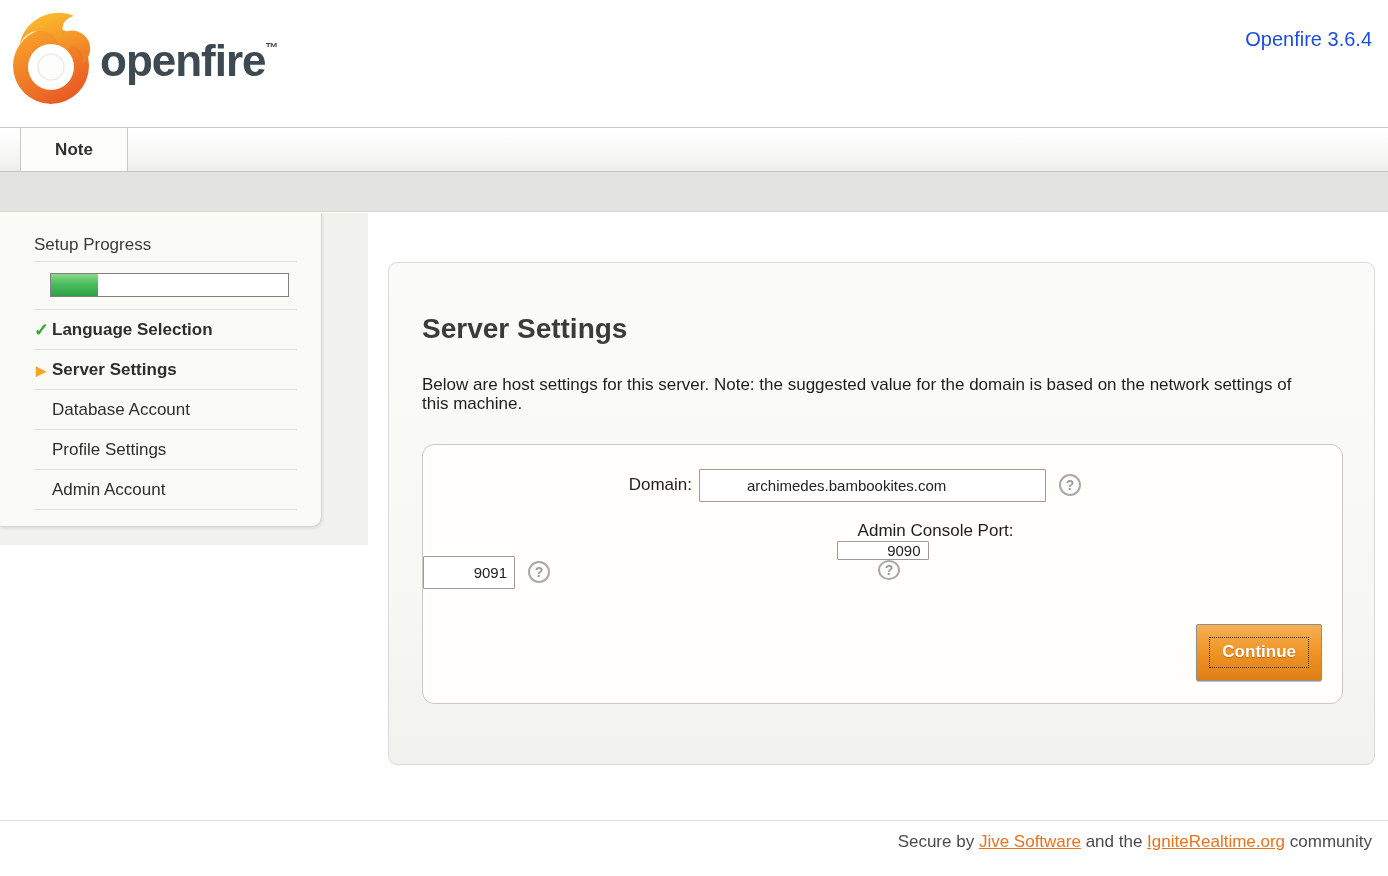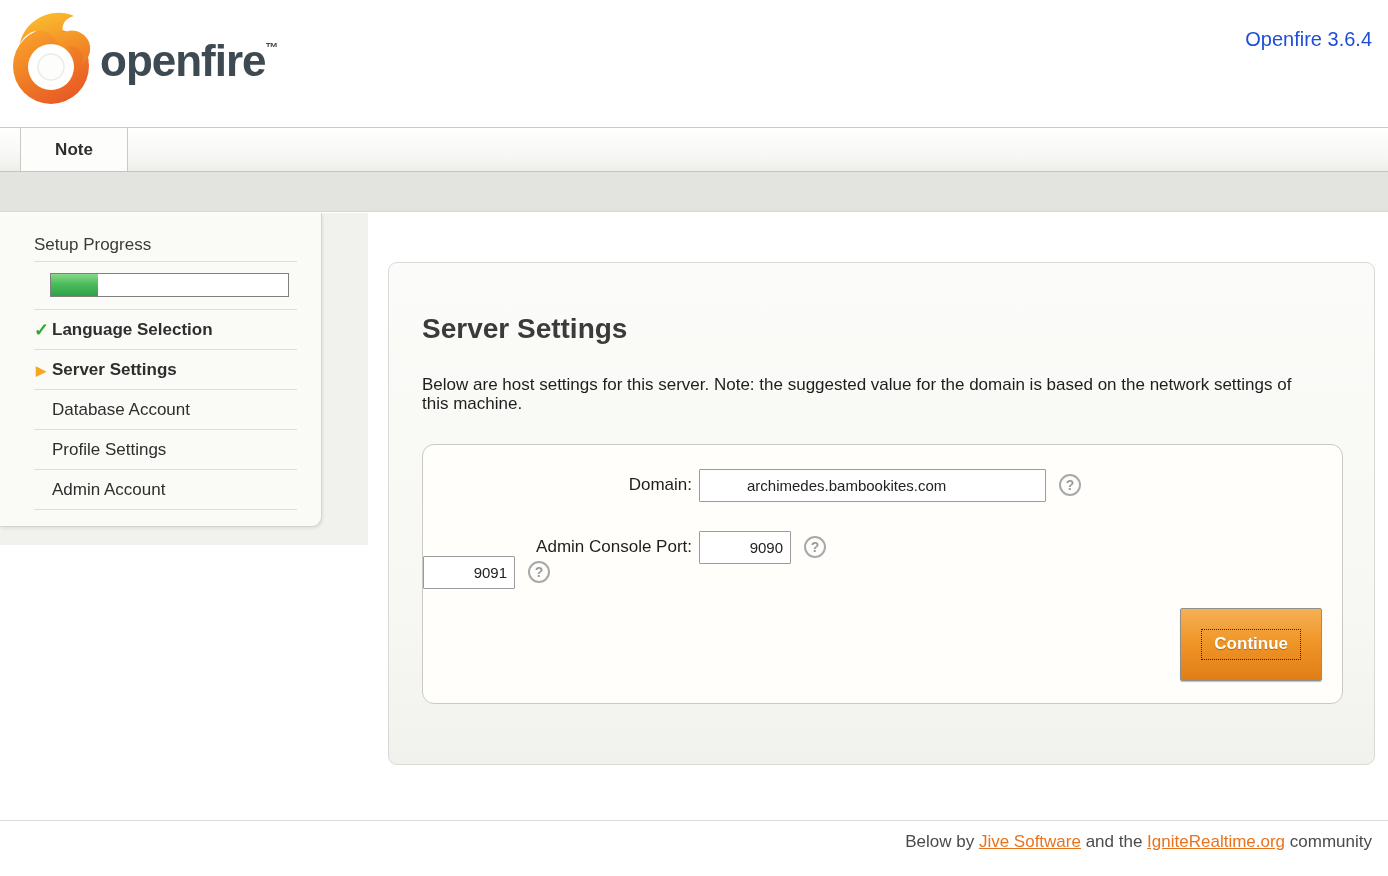--- a/index.html
+++ b/index.html
@@ -87,38 +87,38 @@
   }
   .main-desc {
     position:absolute; left:33px; top:112px; width:872px;
     font-size:17px; color:#1e1e1e; line-height:19px;
   }
   .form-box {
     position:absolute; left:33px; top:181px; width:921px; height:260px;
     background:#fffefb; border:1px solid #c9c9c5; border-radius:12px;
   }
   .frow { position:absolute; left:0; width:100%; height:36px; display:flex; align-items:center; }
-  .frow-0 { top:22px; } .frow-1 { top:84px; } .frow-2 { top:109px; }
+  .frow-0 { top:22px; } .frow-1 { top:76px;flex-direction:column; } .frow-2 { top:109px; }
   .flabel { width:276px; text-align:right; padding-right:7px; font-size:17px; color:#1e1e1e; }
   .finput {
     height:33px; border:1px solid #9b9b9b; background:#ffffff;
     font-family:"Liberation Sans", sans-serif; font-size:15px; color:#222;
     padding:0 7px; border-radius:1px;
   }
   .finput.wide { width:347px;padding-left:47px; }
   .finput.narrow { width:92px;text-align:right; }
   .help-icon {
     margin-left:13px; width:22px; height:22px; border:2px solid #a9a9a9; border-radius:50%;
     display:inline-flex; align-items:center; justify-content:center;
     font-size:14px; font-weight:bold; color:#9a9a9a; background:#fdfdfb; cursor:pointer;
   }
   .continue-btn {
     position:absolute; right:20px; bottom:22px;
     background:linear-gradient(180deg,#f6b054 0%,#ef9426 50%,#e07e16 100%);
-    border:1px solid #8f8f8f; border-radius:2px; padding:20px; cursor:pointer;
+    border:1px solid #8f8f8f; border-radius:2px; padding:12px; cursor:pointer;
     box-shadow:0 1px 1px rgba(0,0,0,0.25);
   }
   .continue-btn .inner {
     display:block; border:1px dotted #3c2202; padding:4px 12px 5px 12px;
     font-size:17px; font-weight:bold; color:#ffffff;
     text-shadow:0 1px 1px rgba(120,60,0,0.5);
     font-family:"Liberation Sans", sans-serif;
   }
 
   
@@ -217,15 +217,15 @@
         <span class="help-icon">?</span>
       </div>
 
       <button class="continue-btn">
         <span class="inner">Continue</span>
       </button>
     </div>
   </div>
 
   <div class="footer-divider"></div>
-  <div class="footer-text"><span>Below by </span><a>Jive Software</a><span> and the </span><a>IgniteRealtime.org</a><span> community</span></div>
+  <div class="footer-text"><span>Secure by </span><a>Jive Software</a><span> and the </span><a>IgniteRealtime.org</a><span> community</span></div>
 
 </div>
 
 </body></html>

